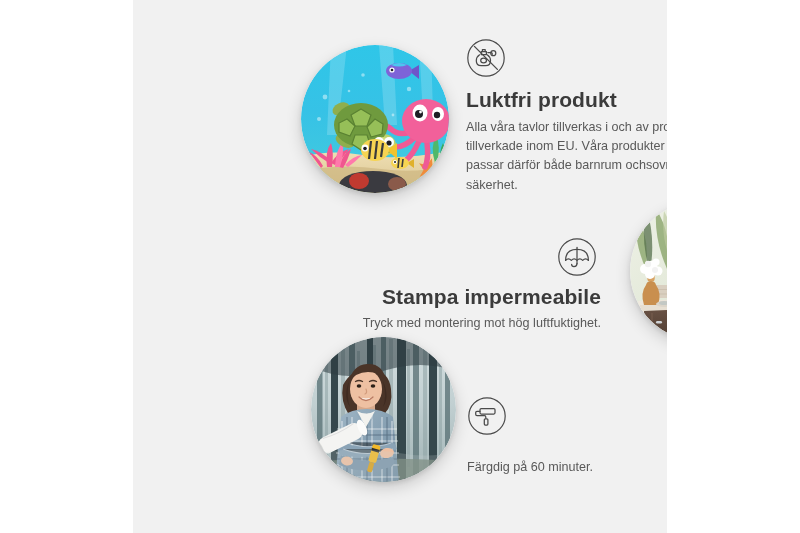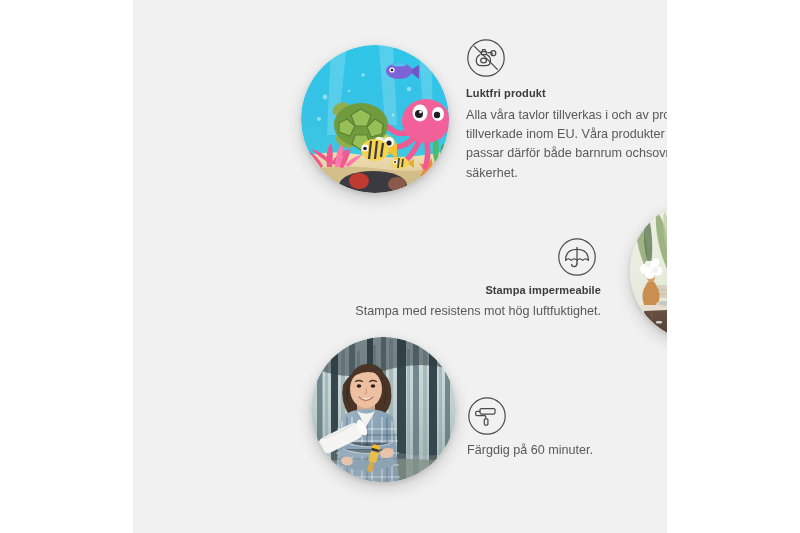--- a/index.html
+++ b/index.html
@@ -39,21 +39,21 @@
   }
 
   .icon-wrap {
     width: 40px;
     height: 40px;
     display: block;
   }
   .icon-wrap svg { display: block; width: 40px; height: 40px; }
 
   .f-title {
-    font-size: 11px;
+    font-size: 21px;
     font-weight: bold;
     color: #3b3b3b;
     letter-spacing: 0.1px;
     margin: 0;
     line-height: 1.2;
     white-space: nowrap;
   }
   .f-body {
     font-size: 12.6px;
     color: #595959;
@@ -68,21 +68,21 @@
 
   
   #feature-waterproof { left: 200px; top: 237px; width: 268px; text-align: right; }
   #feature-waterproof .icon-wrap { margin-left: auto; margin-right: 4px; }
   #feature-waterproof .f-title { margin-top: 7px; text-align: right; padding-right: 0px;}
   #feature-waterproof .f-body  { margin-top: 5px; text-align: right; white-space: nowrap;}
 
   
   #feature-easy { left: 334px; top: 396px; width: 300px; }
   #feature-easy .f-title { margin-top: 8px; }
-  #feature-easy .f-body  { margin-top: 5px; }
+  #feature-easy .f-body  { margin-top: 22px; }
 
   
   .circle-img {
     position: absolute;
     border-radius: 50%;
     overflow: hidden;
     box-shadow: 0 6px 16px rgba(0,0,0,0.16), 0 2px 5px rgba(0,0,0,0.10);
   }
   .circle-img svg { display: block; width: 100%; height: 100%; }
 
@@ -254,21 +254,21 @@
           <g fill="none" stroke="#4a4a4a" stroke-width="1.25" stroke-linecap="round" stroke-linejoin="round">
             <path d="M8.6 23.4 q0 -11.0 11.4 -11.0 q11.4 0 11.4 11.0"></path>
             <path d="M8.6 23.4 q2.85 -3.1 5.7 0 q2.85 -3.1 5.7 0 q2.85 -3.1 5.7 0 q2.85 -3.1 5.7 0"></path>
             <path d="M20 12.4 v14.2"></path>
             <path d="M20 26.6 q0 3.0 -3.0 3.0 q-2.4 0 -2.4 -2.3"></path>
             <path d="M20 12.4 v-2.0"></path>
           </g>
         </svg>
       </span>
       <div class="f-title">Stampa impermeabile</div>
-      <div class="f-body">Stampa med resistens mot hög luftfuktighet.</div>
+      <div class="f-body">Tryck med montering mot hög luftfuktighet.</div>
     </div>
 
     <div class="circle-img" id="image-bathroom">
       <svg viewBox="0 0 140 140" xmlns="http://www.w3.org/2000/svg">
         <defs>
           <clipPath id="clipB">
               <circle cx="70" cy="70" r="70"></circle>
             </clipPath>
           <linearGradient id="wall" x1="0" y1="0" x2="1" y2="1">
             <stop offset="0%" stop-color="#eef1e6"></stop>

